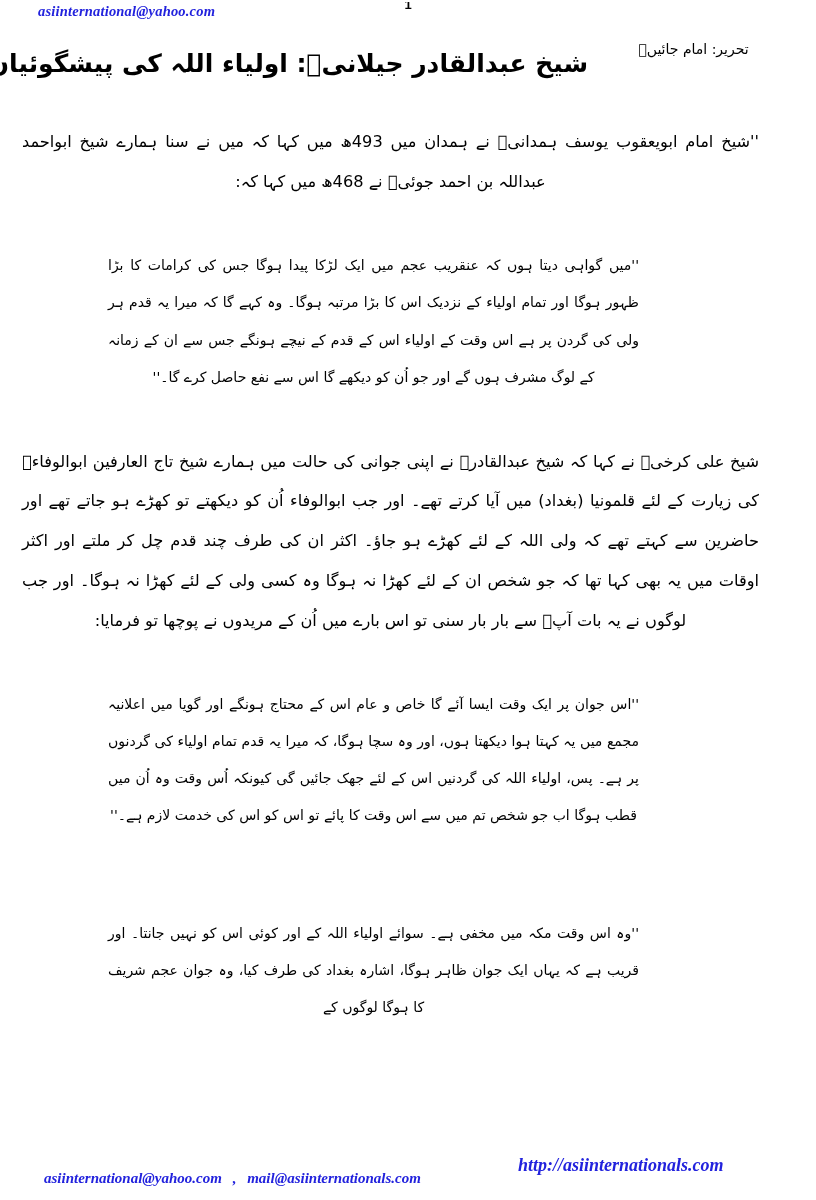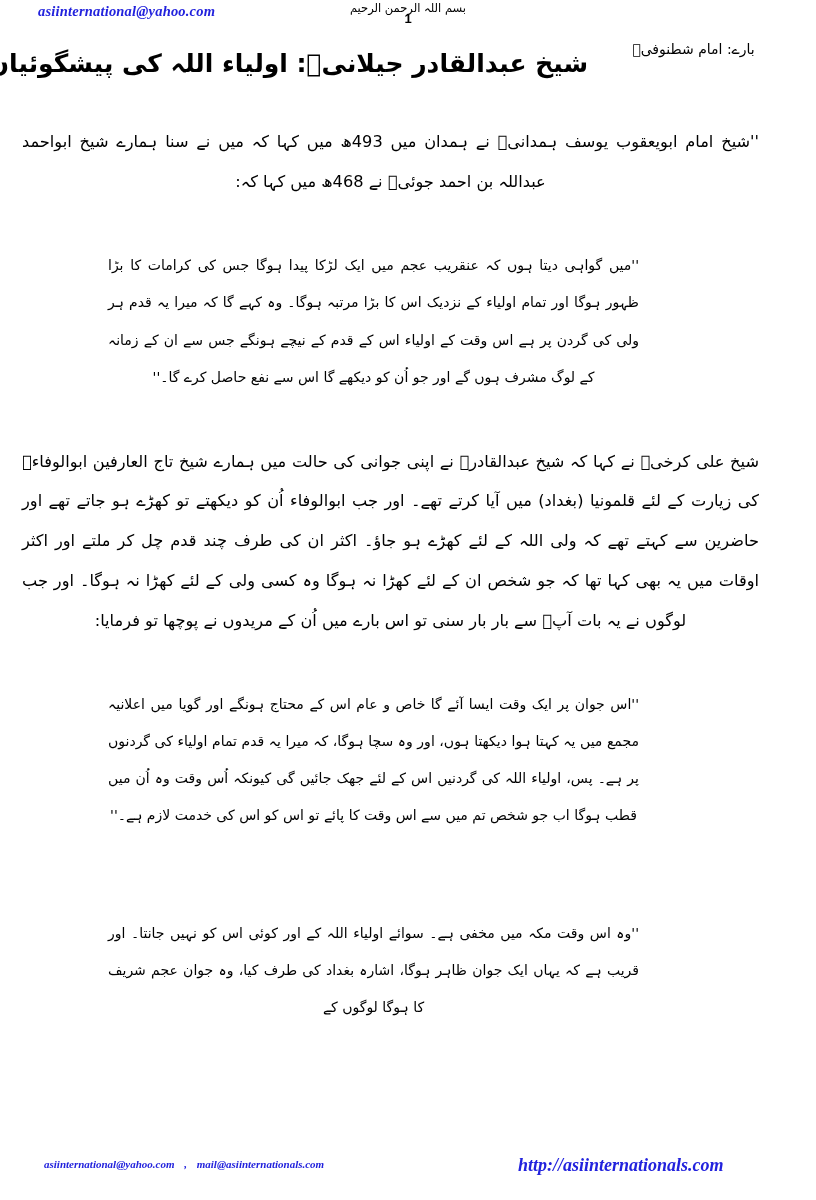--- a/index.html
+++ b/index.html
@@ -162,26 +162,26 @@
     bottom: 18px;
     left: 0;
     width: 816px;
     height: 26px;
     direction: ltr;
   }
 
   .footer-contact {
     position: absolute;
     left: 44px;
-    top: 0;
+    top: 12px;
     direction: ltr;
     font-family: "Liberation Serif", "DejaVu Serif", serif;
     font-style: italic;
     font-weight: bold;
-    font-size: 11px;
+    font-size: 15px;
     color: #2222dd;
     white-space: nowrap;
   }
 
   .footer-sep {
     display: inline-block;
     padding: 0 7px;
     color: #2222dd;
   }
 
@@ -200,28 +200,27 @@
 </style>
 </head>
 <body>
 
 <div class="page">
 
   <div class="topbar">
     <div class="top-email">asiinternational@yahoo.com</div>
 
     <div class="bismillah-wrap">
-      <span class="bismillah">بسم اللہ الرحمن الرحیم</span>
       <span class="page-number">1</span>
     </div>
   </div>
 
   <div class="heading-row">
     <div class="byline">
-      <span class="byline-author">بارے: امام شطنوفیؒ</span>
+      <span class="byline-author">تحریر: امام جائیںؒ</span>
     </div>
 
     <div class="doc-title">شیخ عبدالقادر جیلانیؒ: اولیاء اللہ کی پیشگوئیاں</div>
   </div>
 
   <div class="body-area">
 
     <div class="block narrative">''شیخ امام ابویعقوب یوسف ہمدانیؒ نے ہمدان میں 493ھ میں کہا کہ میں نے سنا ہمارے شیخ ابواحمد عبداللہ بن احمد جوئیؒ نے 468ھ میں کہا کہ:</div>
 
     <div class="spacer-lg"></div>

